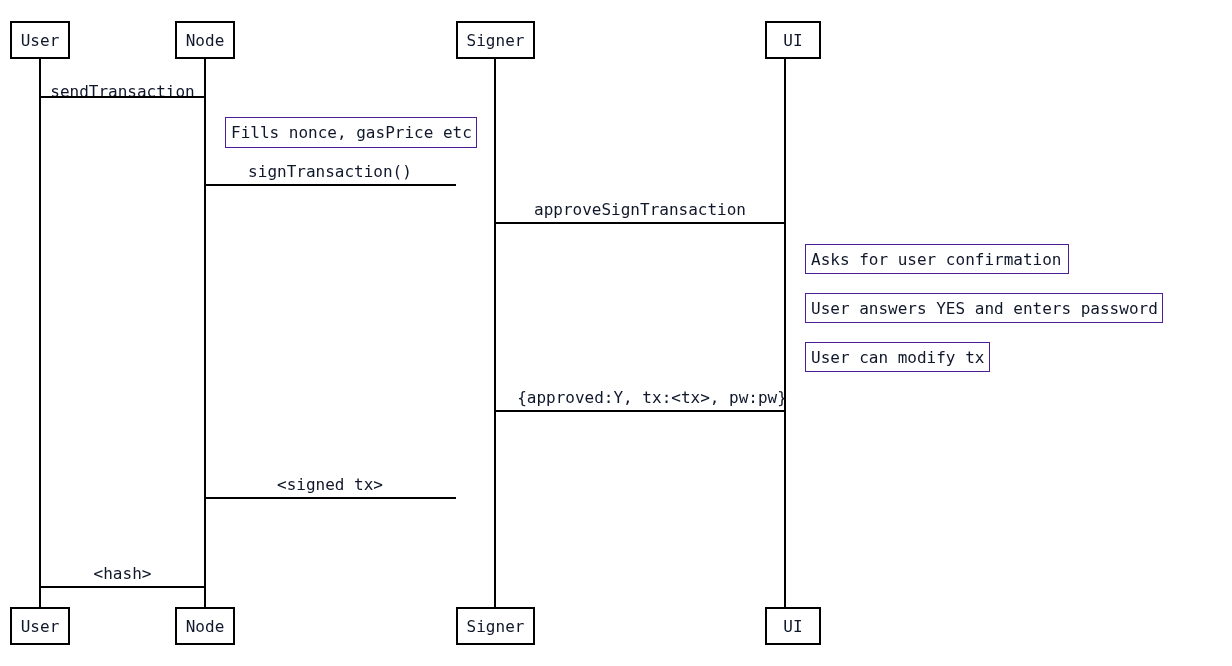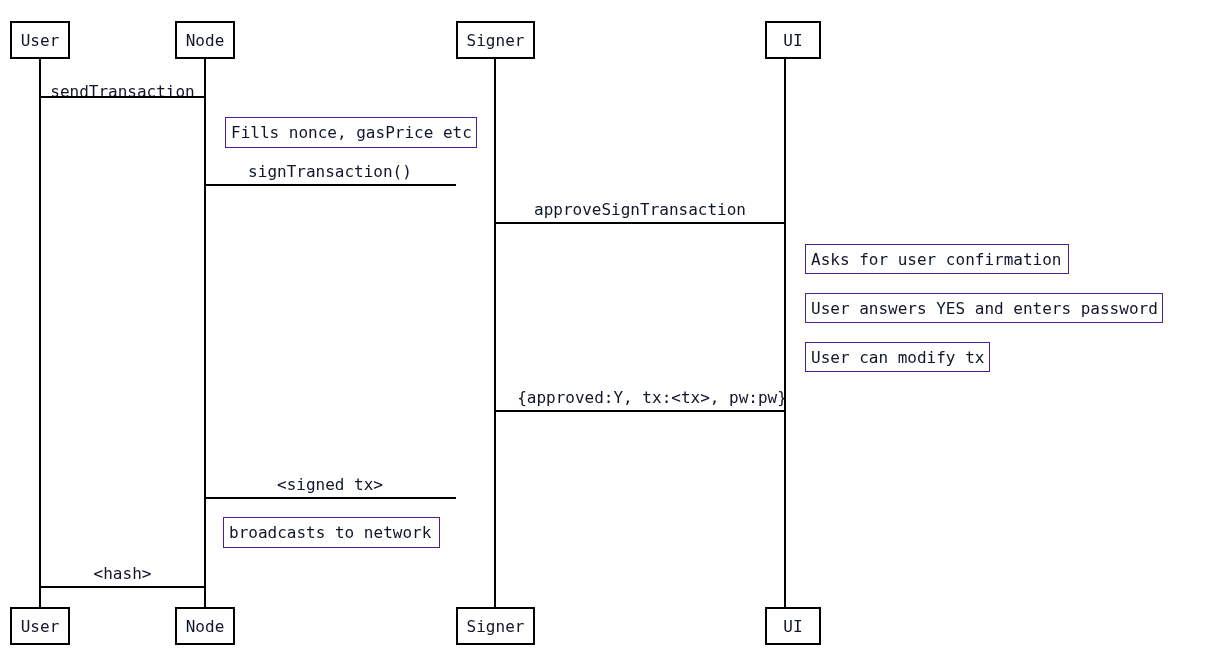--- a/index.html
+++ b/index.html
@@ -107,21 +107,20 @@
   <div class="note" style="left:805px; top:293px; width:358px; height:30px;">User answers YES and enters password</div>
   <div class="note" style="left:805px; top:342px; width:185px; height:30px;">User can modify tx</div>
 
   <div class="msg-label span-signer-ui" style="top:388px;padding-left:12px;">{approved:Y, tx:&lt;tx&gt;, pw:pw}</div>
   <div class="msg-line  span-signer-ui" style="top:410px;"></div>
 
 
   <div class="msg-label span-node-signer" style="top:475px;">&lt;signed tx&gt;</div>
   <div class="msg-line  span-node-signer" style="top:497px;"></div>
 
-  <div class="note" style="left:223px; top:517px; width:217px; height:31px;">broadcasts to network</div>
 
   <div class="msg-label span-user-node" style="top:564px;">&lt;hash&gt;</div>
   <div class="msg-line  span-user-node" style="top:586px;"></div>
 
   <div class="actor-box a-user row-bottom">User</div>
   <div class="actor-box a-node row-bottom">Node</div>
   <div class="actor-box a-signer row-bottom">Signer</div>
   <div class="actor-box a-ui row-bottom">UI</div>
 
 </div>

